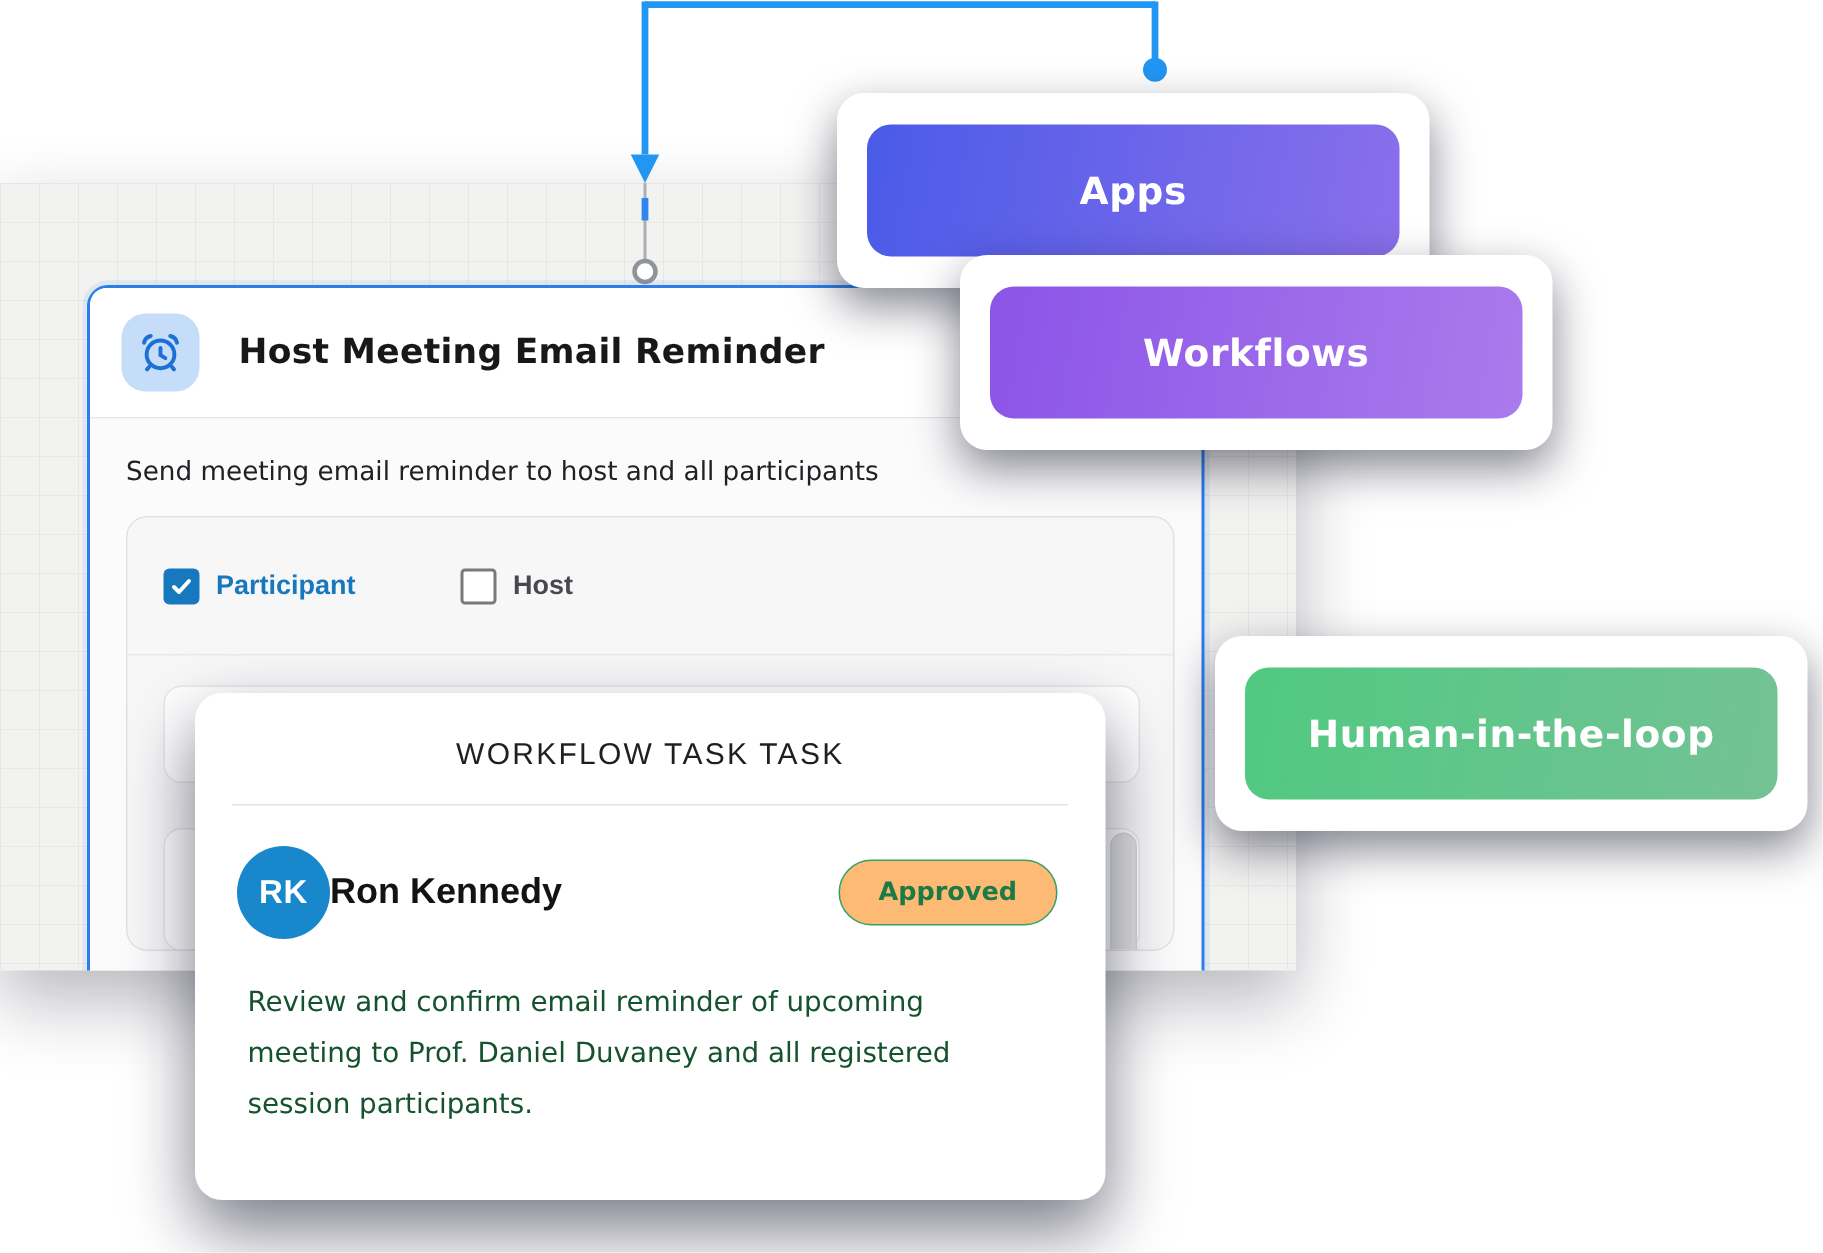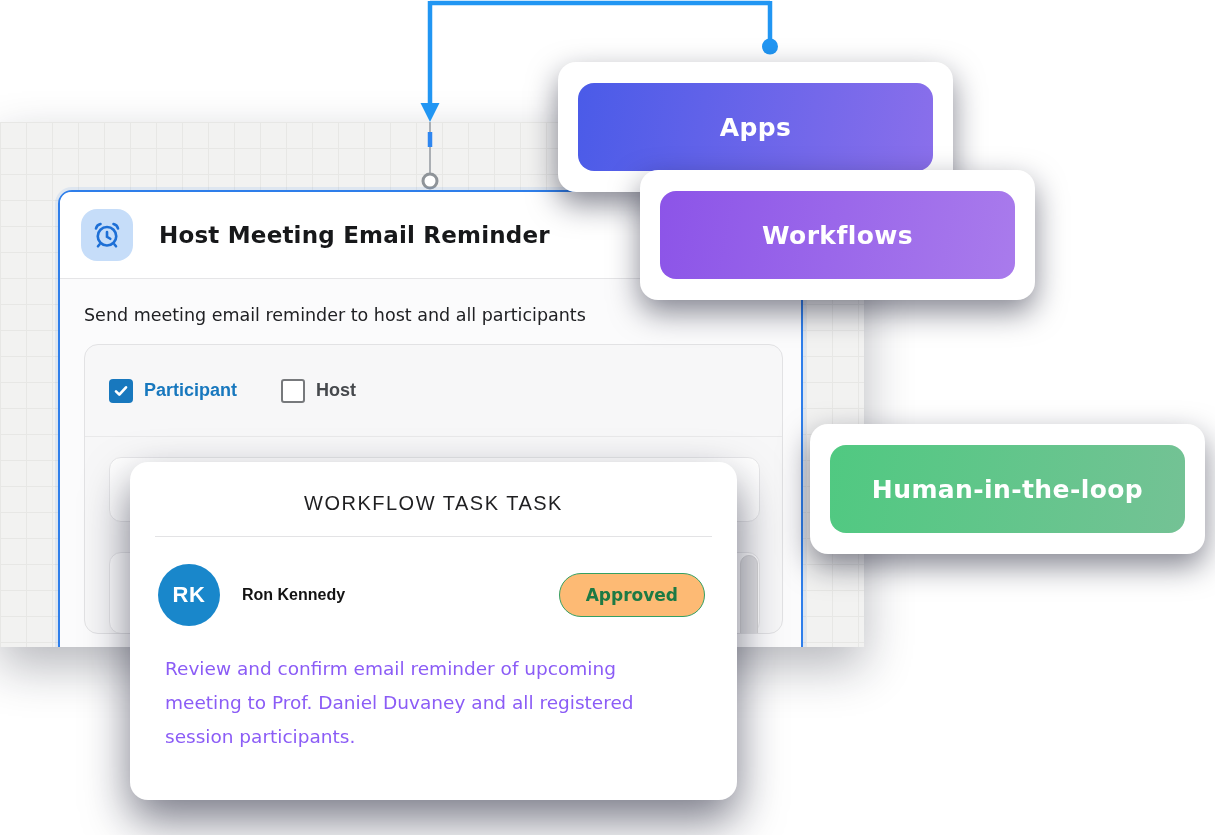--- a/index.html
+++ b/index.html
@@ -33,21 +33,21 @@
     display:flex; align-items:center; padding-left:21px; border-bottom:1px solid #E5E5E7; }
   .node-icon-box { width:52px; height:52px; border-radius:16px; background:#C6DDF9;
     display:flex; align-items:center; justify-content:center; }
   .node-title { margin-left:26px; font-size:23px; font-weight:600; color:#17181A; letter-spacing:.2px; }
   .node-body { padding:26px 24px 0 24px; }
   .node-desc { font-size:17.5px; color:#202124; }
   .node-panel {
     margin-top:19px; width:699px; height:290px; background:#F7F7F8;
     border:1px solid #E2E2E4; border-radius:14px; overflow:hidden; position:relative;
   }
-  .opt-row { height:92px; display:flex; align-items:center; padding:0 24px; gap:44px; border-bottom:1px solid #E9E9EA; }
+  .opt-row { height:92px; display:flex; align-items:center; padding:0 24px; gap:70px; border-bottom:1px solid #E9E9EA; }
   .opt { display:flex; align-items:center; gap:11px; cursor:pointer; }
   .cb { width:24px; height:24px; border-radius:4px; display:flex; align-items:center; justify-content:center; }
   .cb.checked { background:#1878BE; }
   .cb.unchecked { background:#FFFFFF; border:2px solid #77797C; border-radius:3px; }
   .opt-label-on { font-family:"Liberation Sans", sans-serif; font-size:18px; font-weight:700; color:#1878BE; }
   .opt-label-off { font-family:"Liberation Sans", sans-serif; font-size:18px; font-weight:600; color:#46494D; }
   .rows-wrap { padding:20px 24px 0 24px; }
   .panel-row { width:651px; height:65px; background:#FFFFFF; border:1px solid #E7E7E9; border-radius:12px;
     margin-bottom:30px; display:flex; align-items:center; padding-left:21px; }
   .panel-row.tall { height:82px; }
@@ -68,23 +68,23 @@
   
   .task-card { position:absolute; left:130px; top:462px; width:607px; height:338px;
     background:#FFFFFF; border-radius:18px; z-index:4;
     box-shadow:0 20px 45px rgba(13,15,38,.55); }
   .task-title { margin-top:30px; text-align:center; font-family:"Liberation Sans", sans-serif;
     font-size:20px; font-weight:500; letter-spacing:1.5px; color:#1F1F21; }
   .task-divider { margin:21px 25px 0 25px; border-top:1px solid #E3E3E5; }
   .person-row { display:flex; align-items:center; padding:27px 32px 0 28px; }
   .avatar { width:62px; height:62px; border-radius:50%; display:flex; align-items:center; justify-content:center;
     color:#FFFFFF; font-family:"Liberation Sans", sans-serif; font-size:22px; font-weight:600; letter-spacing:.5px; flex:0 0 auto; }
-  .person-name { margin-left:22px; font-family:"Liberation Sans", sans-serif; font-size:16px; font-weight:700; color:#131313; }
+  .person-name { font-family:"Liberation Sans", sans-serif; font-size:24px; font-weight:700; color:#131313; }
   .status-badge { margin-left:auto; padding:11px 26px; border-radius:26px; font-size:17px; font-weight:700; }
-  .task-desc { padding:26px 30px 0 35px; font-size:18.5px; line-height:1.85; color:#8b5cf6; max-width:590px; }
+  .task-desc { padding:26px 30px 0 35px; font-size:18.5px; line-height:1.85; color:#14532d; max-width:590px; }
 </style>
 </head>
 <body>
 
 <div class="stage">
 
   <svg class="top-connector">
     <path d="M430 3 H770" stroke="#2196F3" stroke-width="4.5" fill="none"></path>
     <path d="M430 1 V103" stroke="#2196F3" stroke-width="4.5" fill="none"></path>
     <path d="M770 1 V39" stroke="#2196F3" stroke-width="4.5" fill="none"></path>

